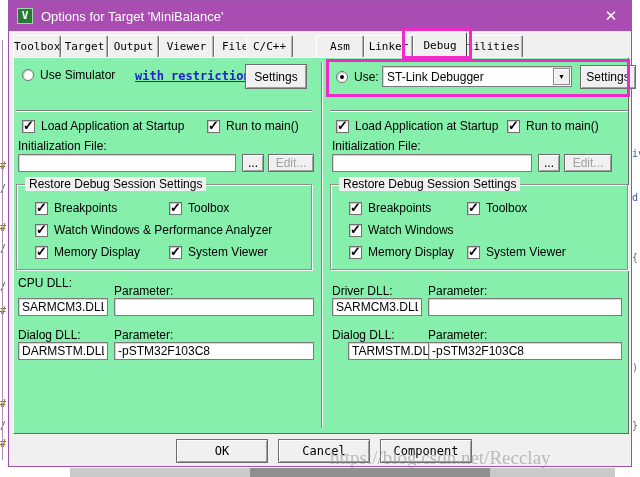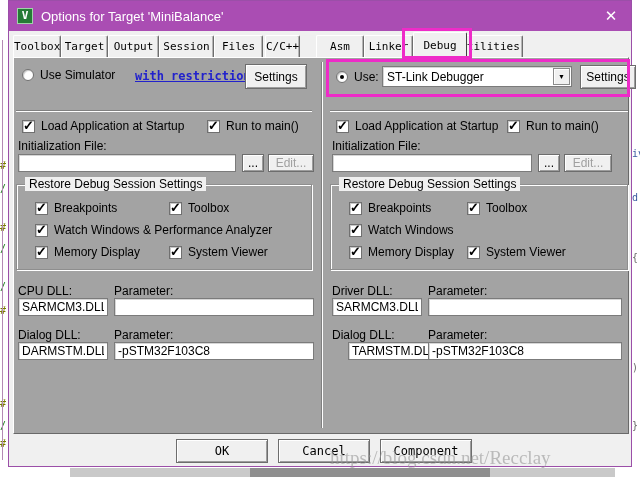--- a/index.html
+++ b/index.html
@@ -33,21 +33,21 @@
   .tab { position:absolute; top:34px; height:23px; background:#f0f0f0; text-align:center;
          font-family:"DejaVu Sans Mono", monospace; font-size:11px; line-height:22px;
          border-top:1px solid #ffffff; border-left:1px solid #ffffff;
          border-right:1px solid #6d6d6d; box-shadow:inset -1px 0 0 #b5b5b5; border-radius:2px 2px 0 0; }
   .tab.active { top:31px; height:27px; line-height:26px; z-index:5; box-shadow:none;
                 border-right:1px solid #404040; }
   #tab-highlight { position:absolute; left:393px; top:27px; width:70px; height:31px;
                    border:3px solid #ee2bc8; z-index:8; pointer-events:none; }
 
   
-  #panel { position:absolute; left:4px; top:56px; width:616px; height:377px; background:#a3a3a3;
+  #panel { position:absolute; left:4px; top:56px; width:616px; height:377px; background:#86efac;
            border-top:1px solid #ffffff; border-left:1px solid #ffffff;
            border-right:1px solid #696969; border-bottom:1px solid #696969; }
   #use-highlight { position:absolute; left:312px; top:1px; width:304px; height:38px;
                    border:3px solid #ee2bc8; z-index:9; pointer-events:none; }
   .sep-h { position:absolute; height:2px; border-top:1px solid #808080; border-bottom:1px solid #ffffff; }
   #col-divider { position:absolute; left:307px; top:4px; width:2px; height:366px;
                  border-left:1px solid #808080; border-right:1px solid #ffffff; }
 
   .lbl { position:absolute; font-size:12px; color:#000; white-space:nowrap; }
 
@@ -128,23 +128,23 @@
 
   <div id="titlebar">
     <div id="app-icon">V</div>
     <div id="window-title">Options for Target 'MiniBalance'</div>
     <div id="close-btn">✕</div>
   </div>
 
   <div class="tab" style="left:4px;width:48px">Toolbox</div>
   <div class="tab" style="left:52px;width:47px">Target</div>
   <div class="tab" style="left:99px;width:51px">Output</div>
-  <div class="tab" style="left:150px;width:55px">Session</div>
+  <div class="tab" style="left:150px;width:55px">Viewer</div>
   <div class="tab" style="left:205px;width:49px">Files</div>
-  <div class="tab" style="left:256px;width:35px">C/C++</div>
+  <div class="tab" style="left:237px;width:47px">C/C++</div>
   <div class="tab" style="left:307px;width:48px">Asm</div>
   <div class="tab" style="left:355px;width:49px">Linker</div>
   <div class="tab active" style="left:404px;width:54px">Debug</div>
   <div class="tab" style="left:448px;width:66px">Utilities</div>
   <div id="tab-highlight"></div>
 
   <div id="panel">
 
     <div class="rd" style="left:8px;top:10px">
       <span class="circle"></span>
@@ -198,21 +198,21 @@
         <span>Memory Display</span>
       </div>
       <div class="cb checked" style="left:152px;top:60px">
         <span class="box">
             <span class="check">✓</span>
           </span>
         <span>System Viewer</span>
       </div>
     </div>
 
-    <div class="lbl" style="left:4px;top:226px">CPU DLL:</div>
+    <div class="lbl" style="left:4px;top:218px">CPU DLL:</div>
     <div class="lbl" style="left:100px;top:226px">Parameter:</div>
     <input class="tin" style="left: 4px; top: 240px; width: 90px;" value="SARMCM3.DLL">
     <input class="tin" style="left: 100px; top: 240px; width: 200px;" value="">
     <div class="lbl" style="left:4px;top:270px">Dialog DLL:</div>
     <div class="lbl" style="left:100px;top:270px">Parameter:</div>
     <input class="tin" style="left: 4px; top: 284px; width: 90px;" value="DARMSTM.DLL">
     <input class="tin" style="left: 100px; top: 284px; width: 200px;" value="-pSTM32F103C8">
 
     <div id="col-divider"></div>
 

